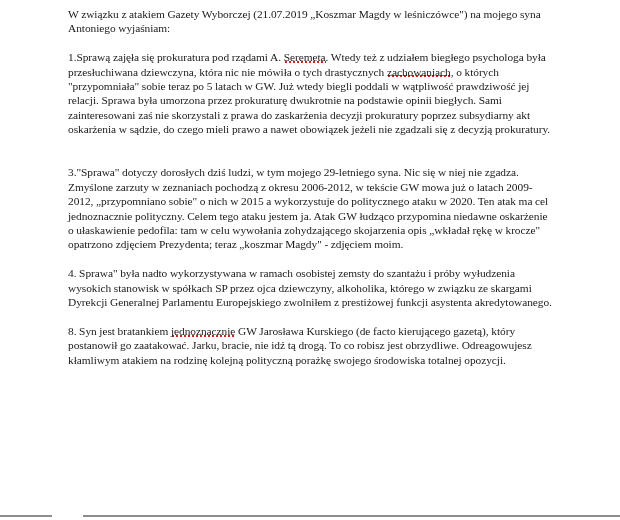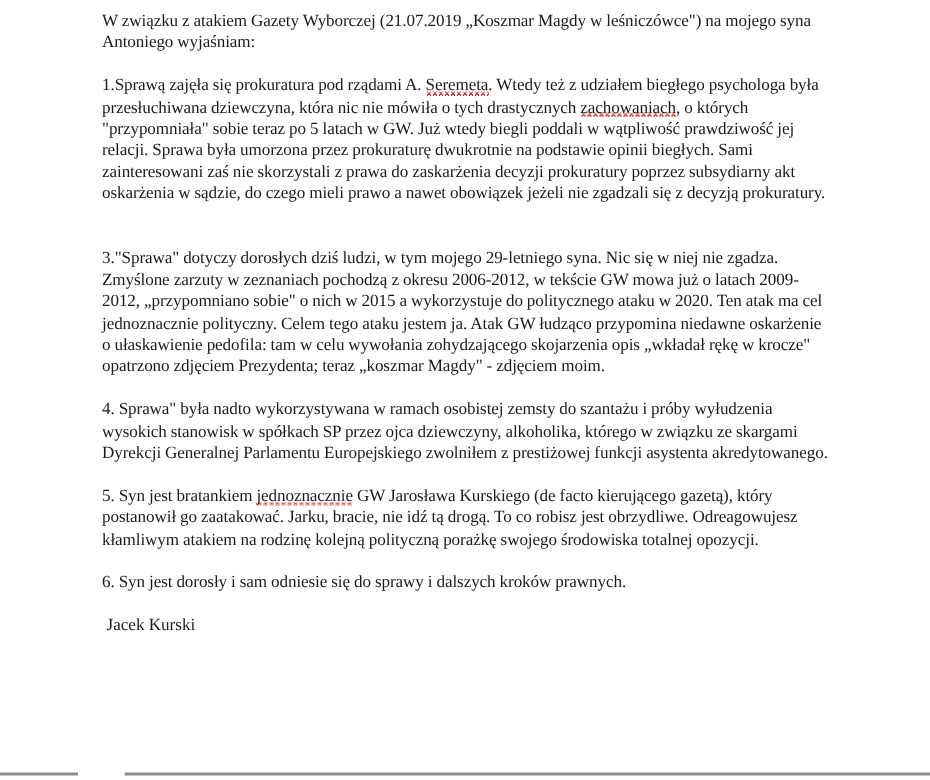--- a/index.html
+++ b/index.html
@@ -118,29 +118,27 @@
     <div class="gap-sm"></div>
 
     <p class="para">3."Sprawa" dotyczy dorosłych dziś ludzi, w tym mojego 29-letniego syna. Nic się w niej nie zgadza. Zmyślone zarzuty w zeznaniach pochodzą z okresu 2006-2012, w tekście GW mowa już o latach 2009- 2012, „przypomniano sobie" o nich w 2015 a wykorzystuje do politycznego ataku w 2020. Ten atak ma cel jednoznacznie polityczny. Celem tego ataku jestem ja. Atak GW łudząco przypomina niedawne oskarżenie o ułaskawienie pedofila: tam w celu wywołania zohydzającego skojarzenia opis „wkładał rękę w krocze" opatrzono zdjęciem Prezydenta; teraz „koszmar Magdy" - zdjęciem moim.</p>
 
     <div class="gap-sm"></div>
 
     <p class="para">4. Sprawa" była nadto wykorzystywana w ramach osobistej zemsty do szantażu i próby wyłudzenia wysokich stanowisk w spółkach SP przez ojca dziewczyny, alkoholika, którego w związku ze skargami Dyrekcji Generalnej Parlamentu Europejskiego zwolniłem z prestiżowej funkcji asystenta akredytowanego.</p>
 
     <div class="gap-sm"></div>
 
-    <p class="para"><span>5. Syn jest bratankiem </span><span class="spell">jednoznacznie</span><span> GW Jarosława Kurskiego (de facto kierującego gazetą), który postanowił go zaatakować. Jarku, bracie, nie idź tą drogą. To co robisz jest obrzydliwe. Odreagowujesz kłamliwym atakiem na rodzinę kolejną polityczną porażkę swojego środowiska totalnej opozycji.</span></p>
+    <p class="para"><span>8. Syn jest bratankiem </span><span class="spell">jednoznacznie</span><span> GW Jarosława Kurskiego (de facto kierującego gazetą), który postanowił go zaatakować. Jarku, bracie, nie idź tą drogą. To co robisz jest obrzydliwe. Odreagowujesz kłamliwym atakiem na rodzinę kolejną polityczną porażkę swojego środowiska totalnej opozycji.</span></p>
 
     <div class="gap-sm"></div>
 
-    <p class="para">6. Syn jest dorosły i sam odniesie się do sprawy i dalszych kroków prawnych.</p>
 
     <div class="gap-sm"></div>
 
-    <p class="signature">Jacek Kurski</p>
 
   </div>
 </div>
 
 <div id="bottom-bar">
   <div id="scroll-track-left"></div>
   <div id="scroll-track-right"></div>
   <div id="scroll-gap"></div>
 </div>
 

